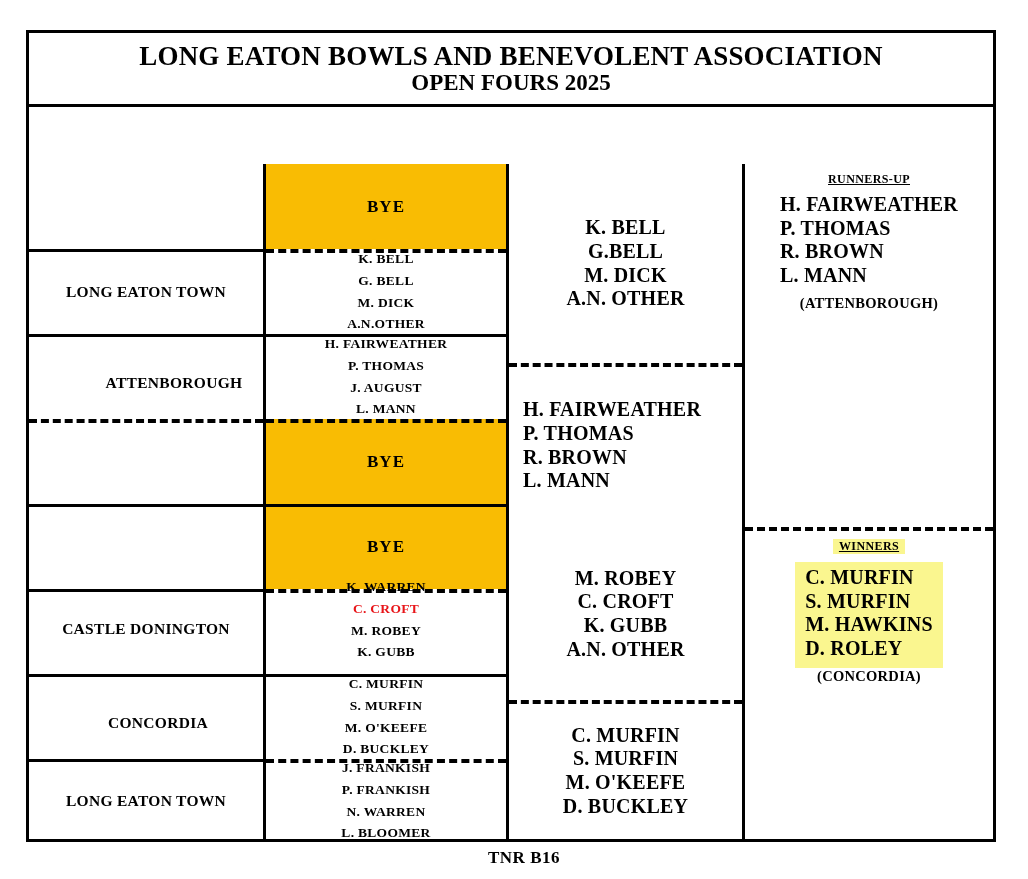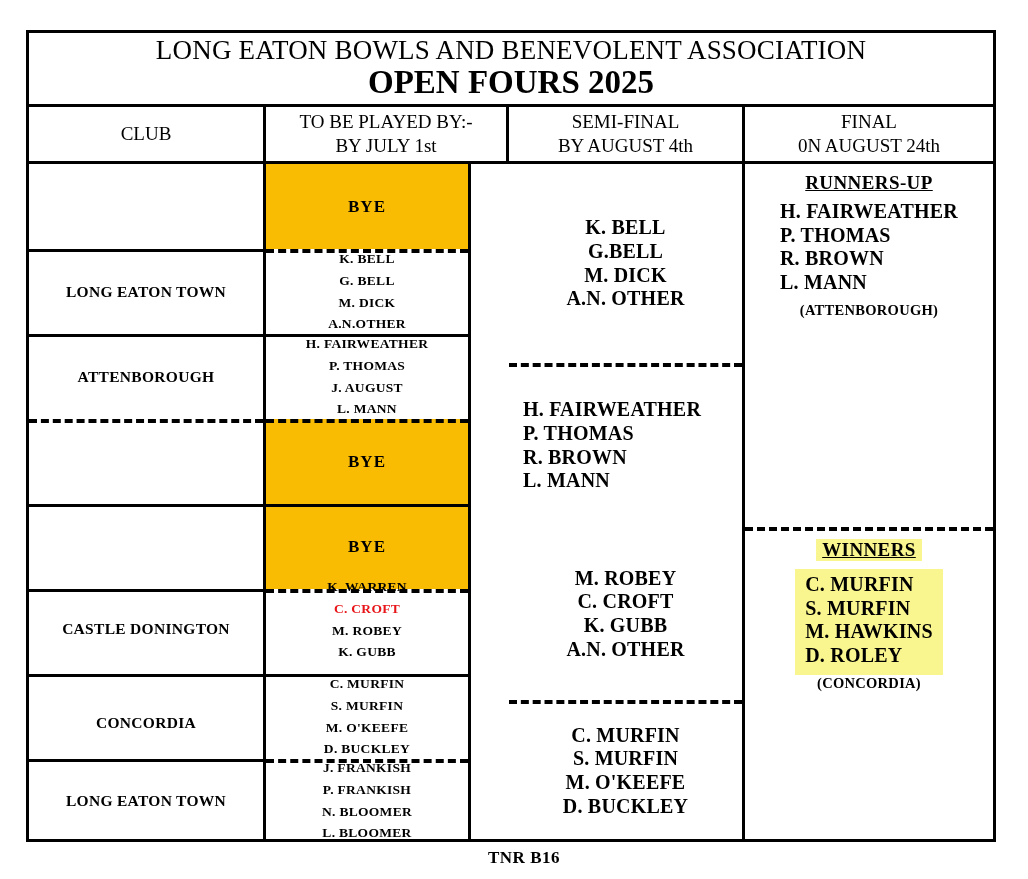--- a/index.html
+++ b/index.html
@@ -39,27 +39,27 @@
     width: 100%;
     height: 74px;
     border-bottom: 3px solid #000;
     display: flex;
     flex-direction: column;
     align-items: center;
     justify-content: center;
   }
   .title-line1 {
     font-size: 27px;
-    font-weight: normal;
+    font-weight: bold;
     letter-spacing: .2px;
     line-height: 1.08;
     white-space: nowrap;
   }
   .title-line2 {
-    font-size: 33px;
+    font-size: 23px;
     font-weight: bold;
     line-height: 1.08;
     white-space: nowrap;
   }
 
   
   .head-row {
     position: absolute;
     left: 0; top: 74px;
     width: 100%;
@@ -163,21 +163,21 @@
 
   
   .final-block {
     position: absolute;
     left: 0; width: 100%;
     display: flex;
     flex-direction: column;
     align-items: center;
   }
   .final-heading {
-    font-size: 19px;
+    font-size: 12px;
     font-weight: bold;
     text-decoration: underline;
     letter-spacing: .4px;
     white-space: nowrap;
   }
   .final-heading.hl { background: #faf68f; padding: 0 6px; }
   .final-names {
     font-size: 20px;
     font-weight: bold;
     line-height: 1.18;
@@ -208,76 +208,59 @@
 <body>
 
 <div id="sheet">
   <div class="grid">
 
     <div class="title-band">
       <div class="title-line1">LONG EATON BOWLS AND BENEVOLENT ASSOCIATION</div>
       <div class="title-line2">OPEN FOURS 2025</div>
     </div>
 
-    <div class="head-row">
-      <div class="head-cell c1">
-        <span>CLUB</span>
-      </div>
-      <div class="head-cell c2">
-        <span>TO BE PLAYED BY:-</span>
-        <span>BY  JULY 1st</span>
-      </div>
-      <div class="head-cell c3">
-        <span>SEMI-FINAL</span>
-        <span>BY  AUGUST 4th</span>
-      </div>
-      <div class="head-cell c4">
-        <span>FINAL</span>
-        <span>0N AUGUST 24th</span>
-      </div>
-    </div>
 
     <div class="body-area">
 
       <div class="col c1" style="left:0px;width:237px;">
         <div class="cell" style="top:0px;   height:85px;">
             <span class="club-name"></span>
           </div>
         <div class="cell" style="top:85px;  height:85px;">
             <span class="club-name">LONG EATON TOWN</span>
           </div>
-        <div class="cell" style="top:170px; height:85px;">
+        <div class="cell" style="top:176px; height:85px;margin-left:28px;">
             <span class="club-name">ATTENBOROUGH</span>
           </div>
         <div class="cell" style="top:255px; height:85px;">
             <span class="club-name"></span>
           </div>
         <div class="cell" style="top:340px; height:85px;">
             <span class="club-name"></span>
           </div>
         <div class="cell" style="top:425px; height:79px;">
             <span class="club-name">CASTLE DONINGTON</span>
           </div>
-        <div class="cell" style="top:510px; height:97px;">
+        <div class="cell" style="top:510px; height:97px;margin-left:12px;">
             <span class="club-name">CONCORDIA</span>
           </div>
         <div class="cell" style="top:595px; height:83px;">
             <span class="club-name">LONG EATON TOWN</span>
           </div>
 
         <div class="sep-solid" style="top:85px;"></div>
         <div class="sep-solid" style="top:170px;"></div>
         <div class="sep-dash" style="top:255px;"></div>
         <div class="sep-solid" style="top:340px;"></div>
         <div class="sep-solid" style="top:425px;"></div>
         <div class="sep-solid" style="top:510px;"></div>
         <div class="sep-solid" style="top:595px;"></div>
       </div>
 
-      <div class="col c2" style="left:237px;width:205px;">
+      <div class="col c2" style="left:237px;width:243px;">
         <div class="cell bye" style="top:0px;   height:85px;">
           <span class="bye-label">BYE</span>
         </div>
         <div class="cell" style="top:85px;  height:85px;">
           <div class="r1-names">
             <span class="nm">K. BELL</span>
             <span class="nm">G. BELL</span>
             <span class="nm">M. DICK</span>
             <span class="nm">A.N.OTHER</span>
           </div>
@@ -309,21 +292,21 @@
             <span class="nm">C. MURFIN</span>
             <span class="nm">S. MURFIN</span>
             <span class="nm">M. O'KEEFE</span>
             <span class="nm">D. BUCKLEY</span>
           </div>
         </div>
         <div class="cell" style="top:595px; height:83px;">
           <div class="r1-names">
             <span class="nm">J. FRANKISH</span>
             <span class="nm">P. FRANKISH</span>
-            <span class="nm">N. BLOOMER</span>
+            <span class="nm">N. WARREN</span>
             <span class="nm">L. BLOOMER</span>
           </div>
         </div>
 
         <div class="sep-dash" style="top:85px;"></div>
         <div class="sep-solid" style="top:170px;"></div>
         <div class="sep-dash" style="top:255px;"></div>
         <div class="sep-solid" style="top:340px;"></div>
         <div class="sep-dash" style="top:425px;"></div>
         <div class="sep-solid" style="top:510px;"></div>

